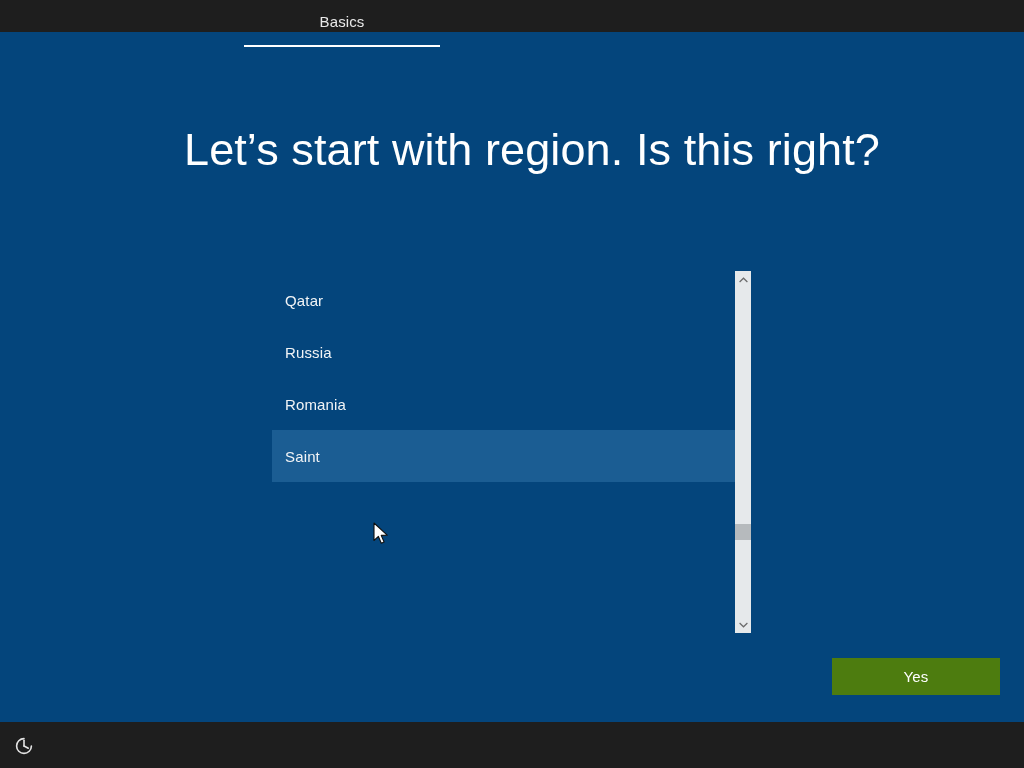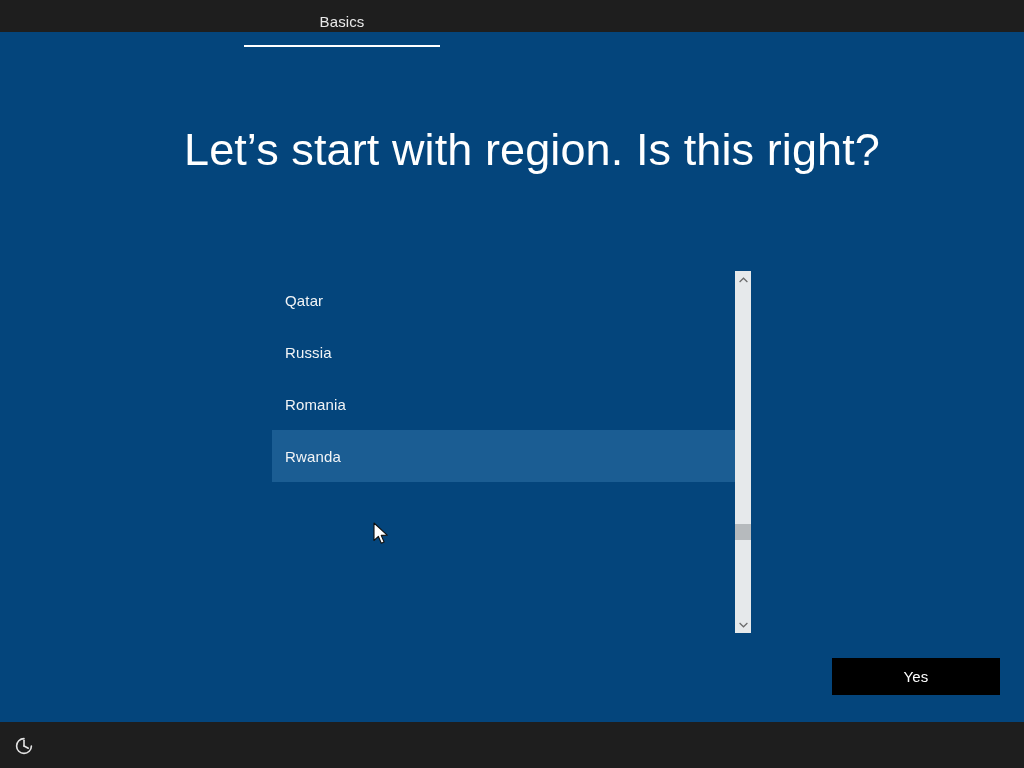--- a/index.html
+++ b/index.html
@@ -116,21 +116,21 @@
     width:16px; height:16px;
     top:236px;
     background:#b6babd;
   }
 
   
   .yes-button {
     position:absolute;
     left:832px; top:611px;
     width:168px; height:37px;
-    background:#000000;
+    background:#4d7c0f;
     border:none;
     display:flex; align-items:center; justify-content:center;
     cursor:pointer;
   }
   .yes-button-label {
     color:#ffffff;
     font-size:15px;
     letter-spacing:.2px;
   }
 
@@ -180,21 +180,21 @@
         <div class="region-item">
           <span class="region-item-label">Qatar</span>
         </div>
         <div class="region-item">
           <span class="region-item-label">Russia</span>
         </div>
         <div class="region-item">
           <span class="region-item-label">Romania</span>
         </div>
         <div class="region-item selected">
-          <span class="region-item-label">Rwanda</span>
+          <span class="region-item-label">Saint</span>
         </div>
       </div>
 
       <div class="scrollbar">
         <div class="sb-arrow up">
           <span>
             <svg width="9" height="6" viewBox="0 0 9 6">
               <path d="M0.6 5 L4.5 1.2 L8.4 5" fill="none" stroke="#6b6b6b" stroke-width="1.2"></path>
             </svg>
           </span>

